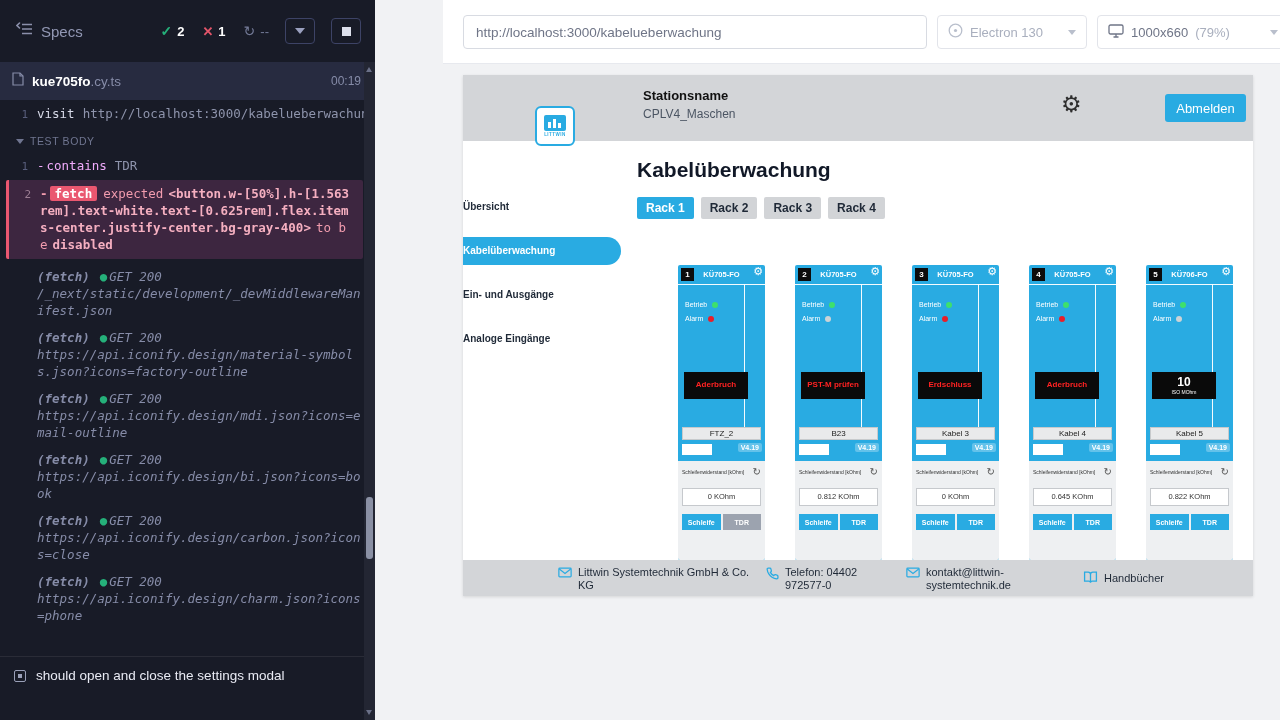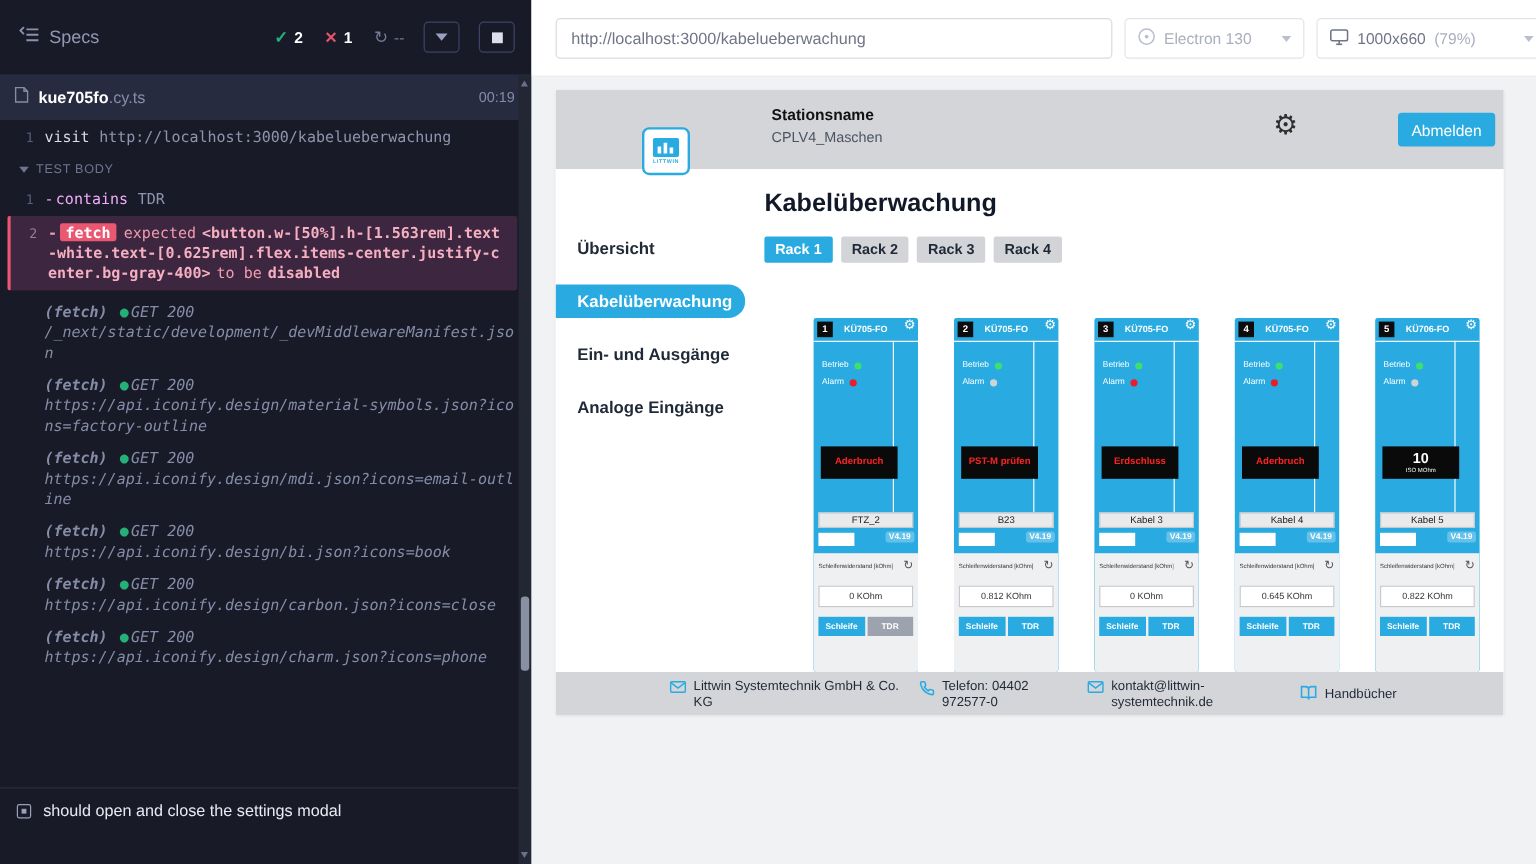--- a/index.html
+++ b/index.html
@@ -1,20 +1,20 @@
 <!DOCTYPE html>
 <html><head>
 <meta charset="utf-8">
 <style>
   * { margin:0; padding:0; box-sizing:border-box; }
   html,body { width:1280px; height:720px; overflow:hidden; background:#f1f2f4; font-family:"Liberation Sans",sans-serif; }
   .mono { font-family:"DejaVu Sans Mono",monospace; }
 
   
-  .cy { position:absolute; left:0; top:0; width:443px; height:720px; background:#181b27; display:flex; flex-direction:column; color:#9298b4; }
+  .cy { position:absolute; left:0; top:0; width:375px; height:720px; background:#181b27; display:flex; flex-direction:column; color:#9298b4; }
   .cy-header { height:62px; flex:0 0 62px; display:flex; align-items:center; padding:0 14px 0 16px; gap:8px; }
   .cy-specs-ic { color:#8b90ab; flex:0 0 auto; }
   .cy-title { font-size:15px; color:#9298b4; margin-right:auto; }
   .stat { display:flex; align-items:center; gap:5px; margin-left:10px; font-size:13px; }
   .stat .num { color:#fff; font-weight:bold; }
   .ic-pass { color:#25b07a; font-size:14px; font-weight:bold; }
   .ic-fail { color:#e4556a; font-size:13px; font-weight:bold; }
   .ic-pend { color:#737a97; font-size:14px; }
   .stat .dim { color:#737a97; font-weight:normal; }
   .cy-btn { width:30px; height:26px; border:1px solid #3d4366; border-radius:4px; background:transparent; display:flex; align-items:center; justify-content:center; margin-left:8px; cursor:pointer; }
@@ -77,21 +77,21 @@
   .app-header { position:absolute; left:0; top:0; width:806px; height:66px; background:#d3d5d8; }
   .logo-box { position:absolute; left:72px; top:31px; width:40px; height:40px; background:#fff; border:2px solid #29abe2; border-radius:6px; z-index:5; display:flex; flex-direction:column; align-items:center; justify-content:center; gap:1px; }
   .logo-text { font-size:4.5px; font-weight:bold; color:#29abe2; letter-spacing:.5px; }
   .station { position:absolute; left:180px; top:13px; }
   .station-label { font-size:13px; font-weight:bold; color:#111; }
   .station-value { font-size:12px; color:#4b5563; margin-top:4px; }
   .hdr-gear { position:absolute; left:598px; top:18px; font-size:23px; color:#2f2f2f; cursor:pointer; line-height:1; }
   .logout-btn { position:absolute; left:702px; top:19px; width:81px; height:28px; background:#29abe2; color:#fff; border:none; border-radius:3px; font-size:13px; font-family:"Liberation Sans",sans-serif; cursor:pointer; }
 
   .sidebar { position:absolute; left:0; top:66px; width:158px; height:419px; background:#fff; padding-top:52px; }
-  .nav-item { height:28px; line-height:28px; padding-left:18px; font-size:14px; font-weight:bold; color:#1f2937; margin-bottom:16px; cursor:pointer; white-space:nowrap; }
+  .nav-item { height:28px; line-height:28px; font-size:10px; font-weight:bold; color:#1f2937; margin-bottom:16px; cursor:pointer; white-space:nowrap; }
   .nav-item.active { background:#29abe2; color:#fff; border-radius:0 14px 14px 0; }
 
   .content { position:absolute; left:158px; top:66px; width:632px; height:419px; background:#fff; }
   .page-title { position:absolute; left:16px; top:17px; font-size:21px; font-weight:bold; color:#111827; }
   .tabs { position:absolute; left:16px; top:56px; display:flex; gap:7px; }
   .tab { height:22px; display:flex; align-items:center; padding:0 9px; font-size:12px; font-weight:bold; background:#d2d4d7; color:#1f2937; border-radius:2px; cursor:pointer; }
   .tab.active { background:#29abe2; color:#fff; }
 
   .cards { position:absolute; left:57px; top:124px; display:flex; gap:30px; }
   .card { position:relative; width:87px; height:295px; background:#29abe2; border-radius:2px; overflow:hidden; flex:0 0 87px; }

